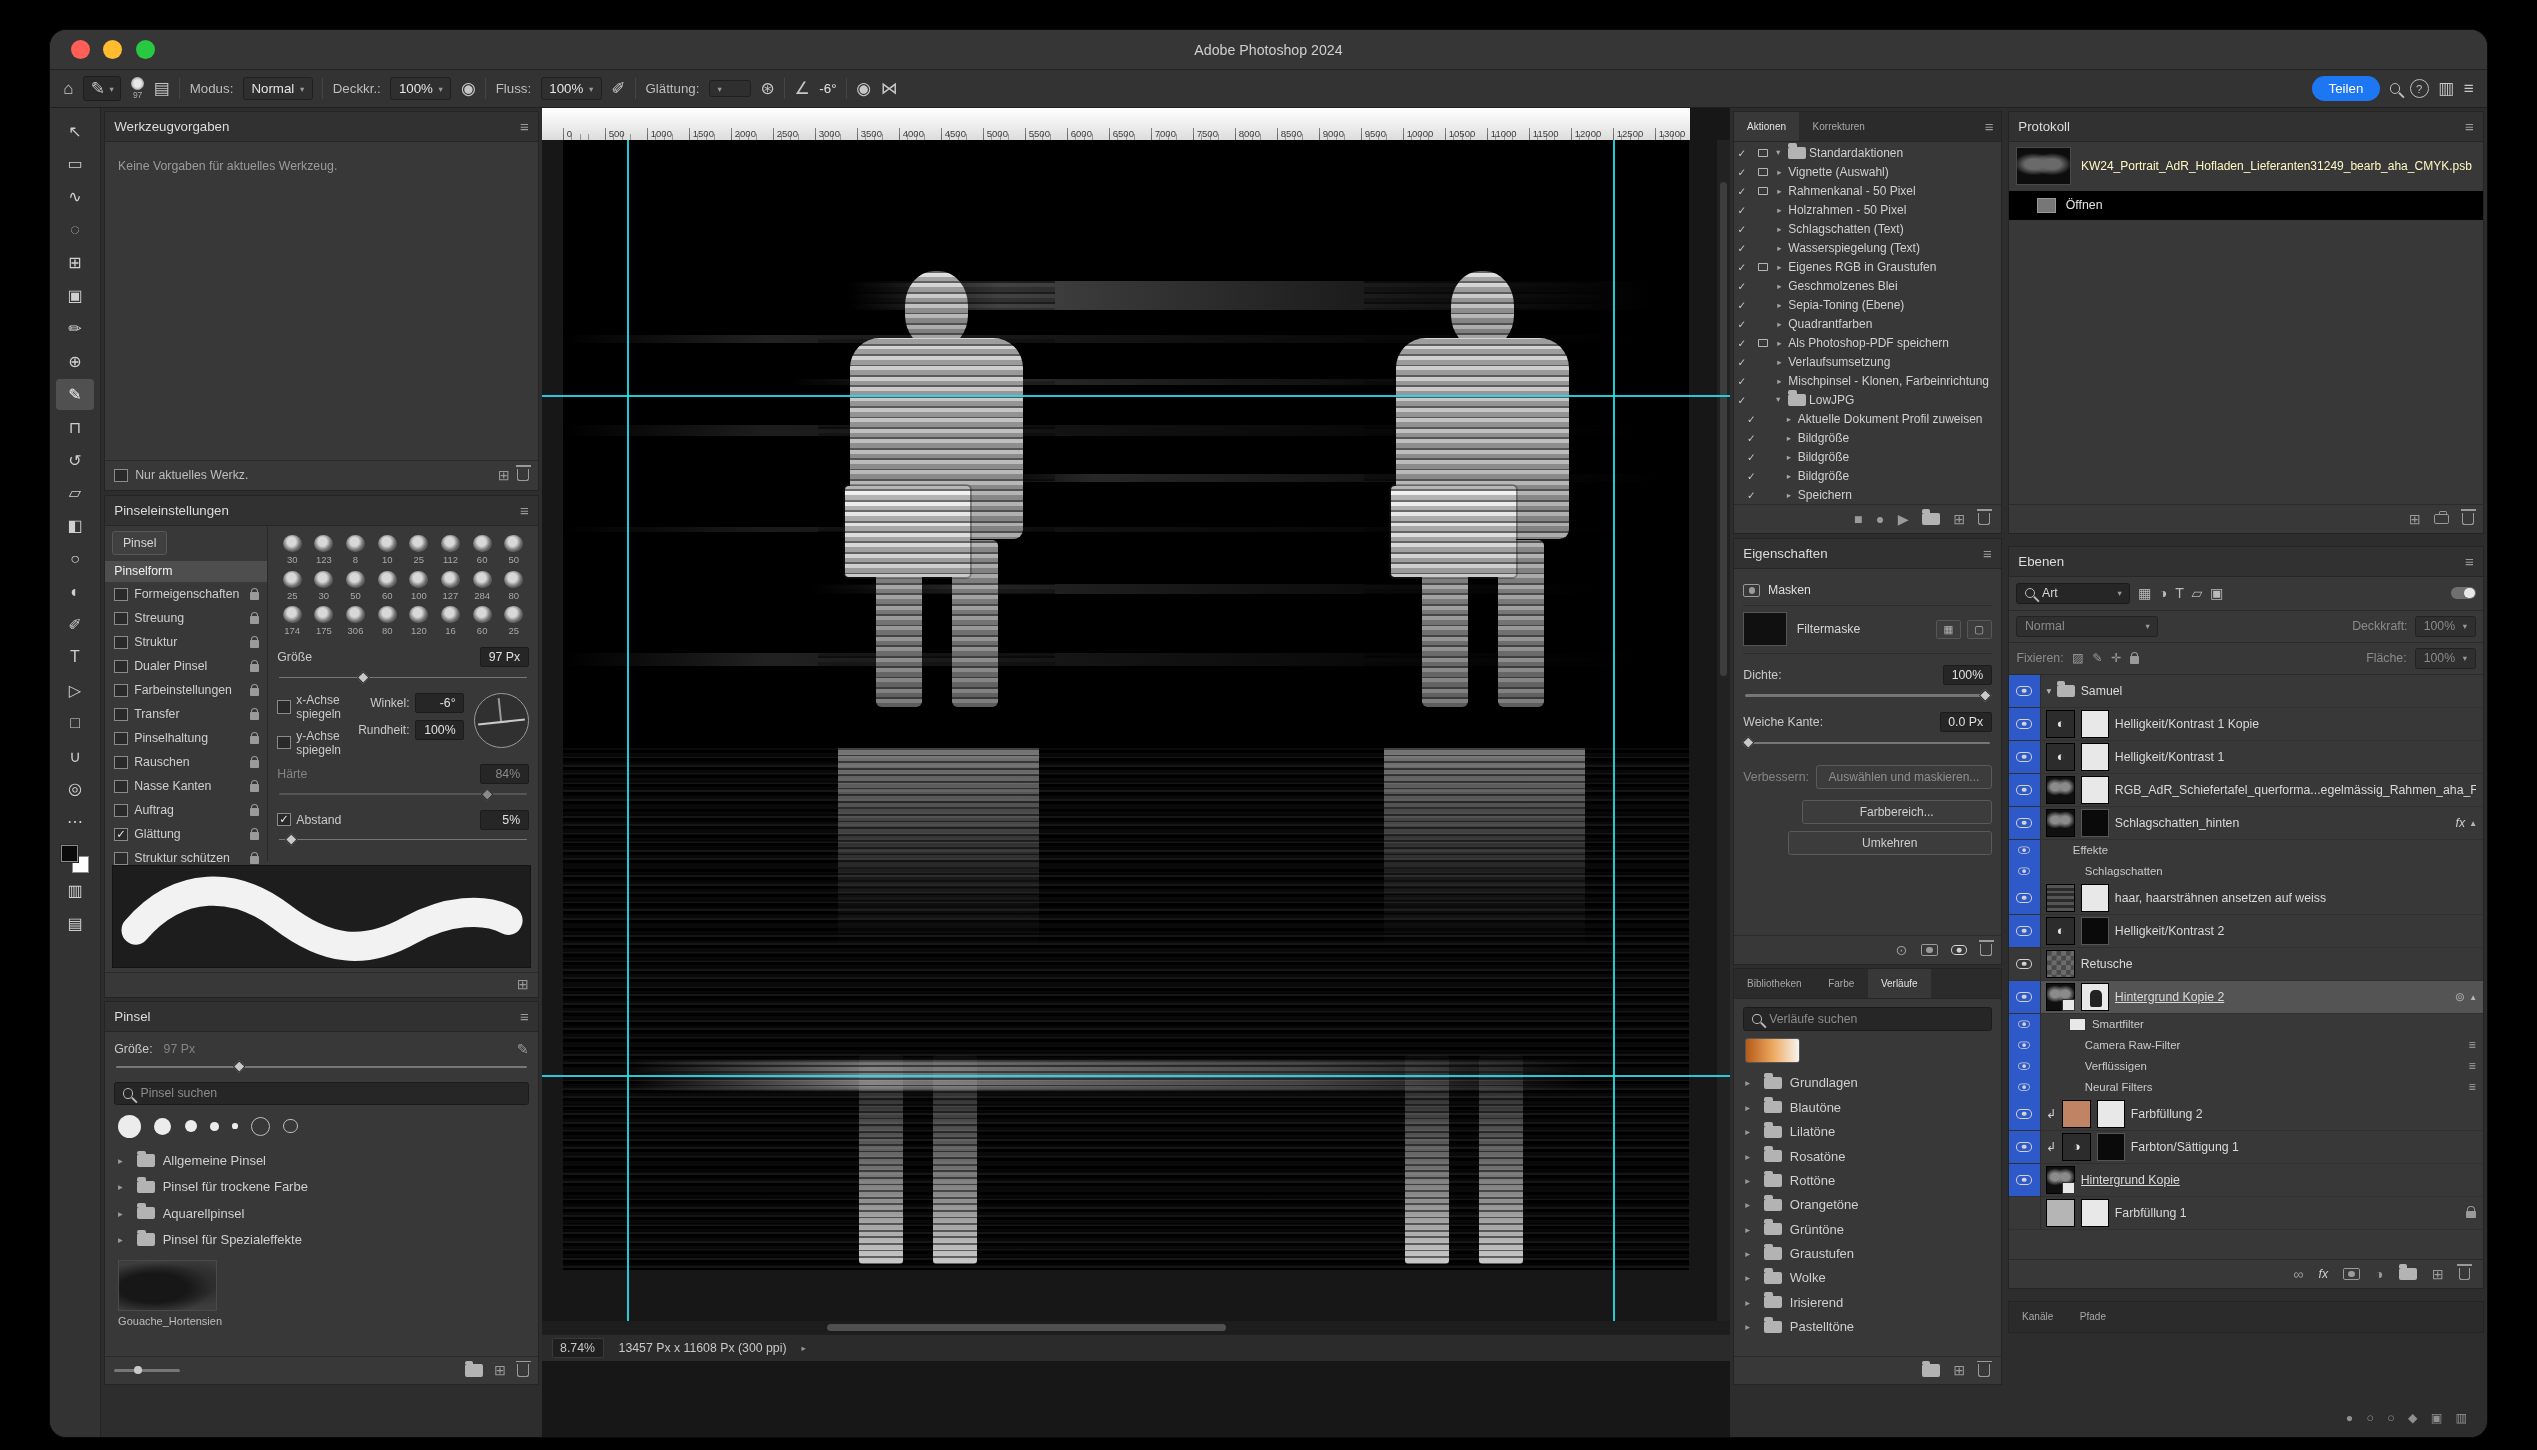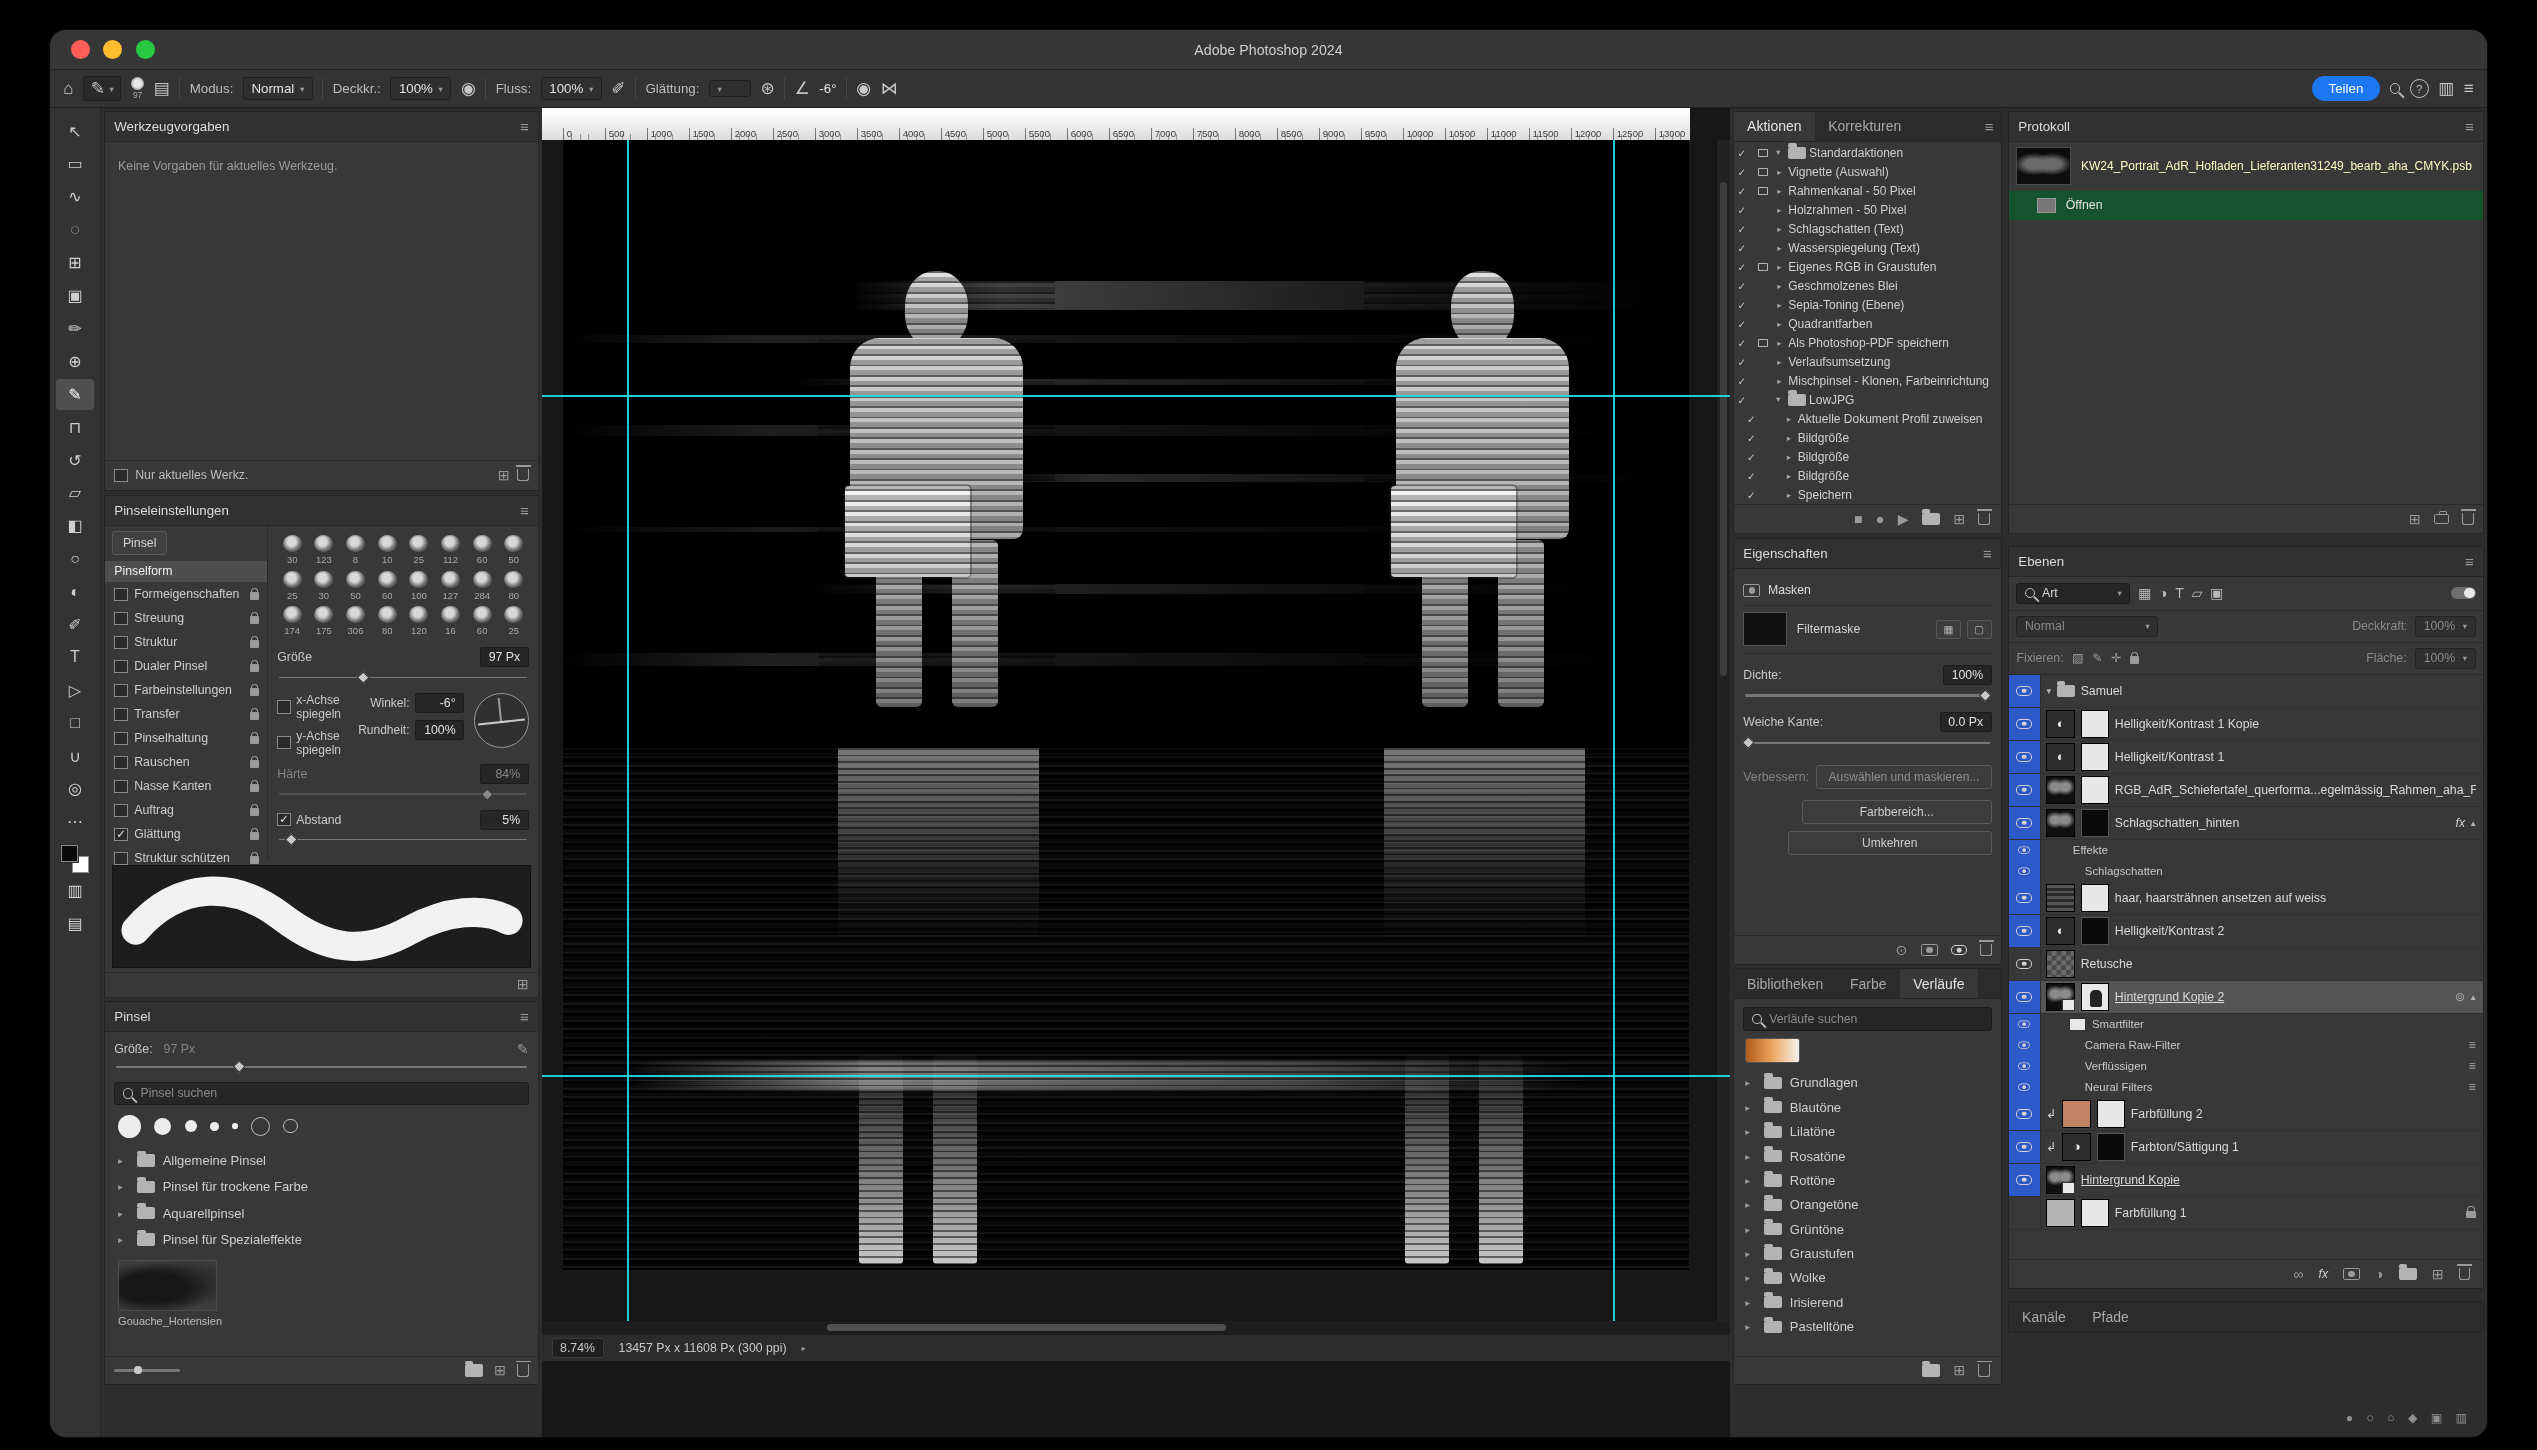--- a/index.html
+++ b/index.html
@@ -58,21 +58,21 @@
 
   
   .panel { background:#383838; border:0.9px solid #242424; display:flex; flex-direction:column;
            overflow:hidden; }
   .phead { height:30px; background:#313131; border-bottom:0.9px solid #262626; display:flex;
            align-items:center; padding:0 9.5px; flex:none; }
   .ptitle { font-size:13.3px; color:#dcdcdc; }
   .pmenu { margin-left:auto; color:#9a9a9a; font-size:15px; }
   .ptabs { display:flex; align-items:stretch; height:30px; background:#2b2b2b;
            border-bottom:0.9px solid #262626; flex:none; }
-  .ptab { display:flex; align-items:center; padding:0 13.3px; font-size:14px; color:#a8a8a8;
+  .ptab { display:flex; align-items:center; padding:0 13.3px; font-size:10px; color:#a8a8a8;
           background:#2b2b2b; }
   .ptab.active { background:#383838; color:#e2e2e2; }
   .pfoot { height:28.5px; border-top:0.9px solid #2a2a2a; display:flex; align-items:center;
            gap:13.3px; padding:0 11.4px; flex:none; }
   .fico { color:#9a9a9a; font-size:14.2px; line-height:1; }
 
   
   .cb { width:13.3px; height:13.3px; border:0.9px solid #8a8a8a; background:#2a2a2a; display:inline-block;
         position:relative; flex:none; }
   .cb.on::after { content:"✓"; position:absolute; left:0.9px; top:-1.9px; font-size:11.4px; color:#e6e6e6; }
@@ -268,21 +268,21 @@
   .grow { padding:4.7px 1.9px; }
 
   
   .r2col { width:482px; flex:none; padding:2.8px; display:flex; flex-direction:column; gap:12px; }
   .p-hist { height:423px; flex:none; }
   .hrow1 { display:flex; align-items:center; gap:9.5px; padding:5.7px 7.6px; }
   .hthumb { width:55px; height:38px; border:0.9px solid #4a4a4a; flex:none;
       background:radial-gradient(ellipse at 32% 45%, #6a6a6a 0 18%, transparent 40%),
                  radial-gradient(ellipse at 66% 45%, #6a6a6a 0 18%, transparent 40%), #0d0d0d; }
   .hname { font-size:12px; color:#fef9c3; white-space:nowrap; overflow:hidden; }
-  .hrow2 { display:flex; align-items:center; gap:9.5px; height:28.5px; background:#14532d;
+  .hrow2 { display:flex; align-items:center; gap:9.5px; height:28.5px; background:#000000;
            padding:0 7.6px 0 28.5px; font-size:12.3px; color:#e4e4e4; }
   .hico { width:19px; height:15px; background:#777; border:0.9px solid #999; flex:none; }
   .hist-foot { margin-top:auto; height:28.5px; border-top:0.9px solid #2a2a2a; display:flex;
                align-items:center; justify-content:flex-end; gap:13.3px; padding:0 9.5px; }
 
   .p-layers { height:743px; flex:none; }
   .lfilter { display:flex; align-items:center; gap:7.6px; height:34px; padding:0 7.6px;
              border-bottom:0.9px solid #2a2a2a; flex:none; }
   .artbox { display:flex; align-items:center; gap:6.6px; background:#262626; border:0.9px solid #1b1b1b;
             border-radius:2.8px; padding:2.8px 7.6px; width:114px; font-size:12.3px; color:#d6d6d6; }

